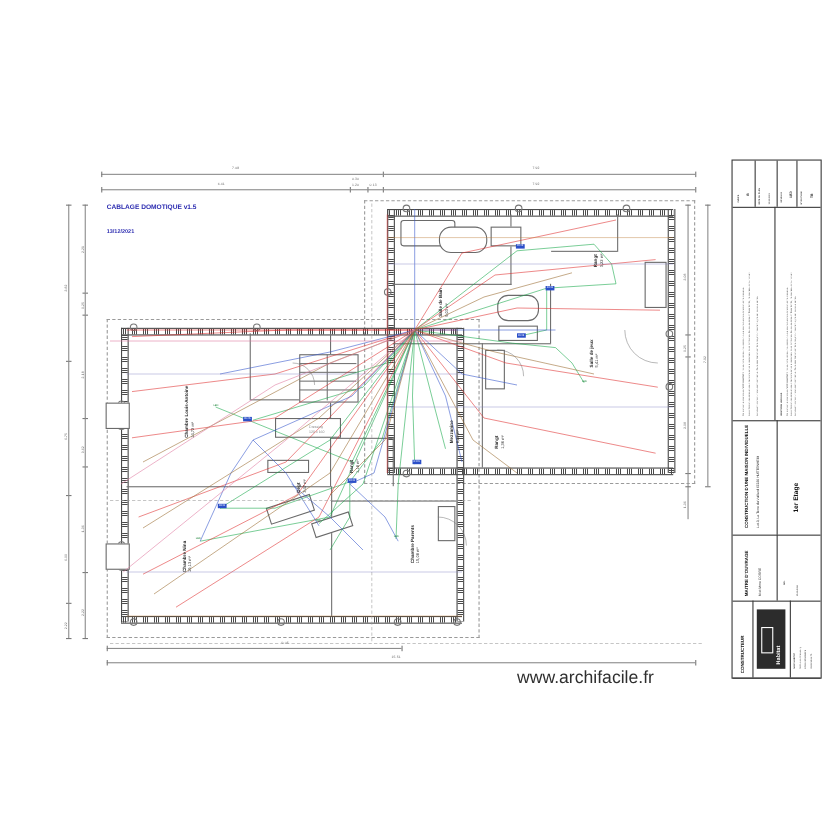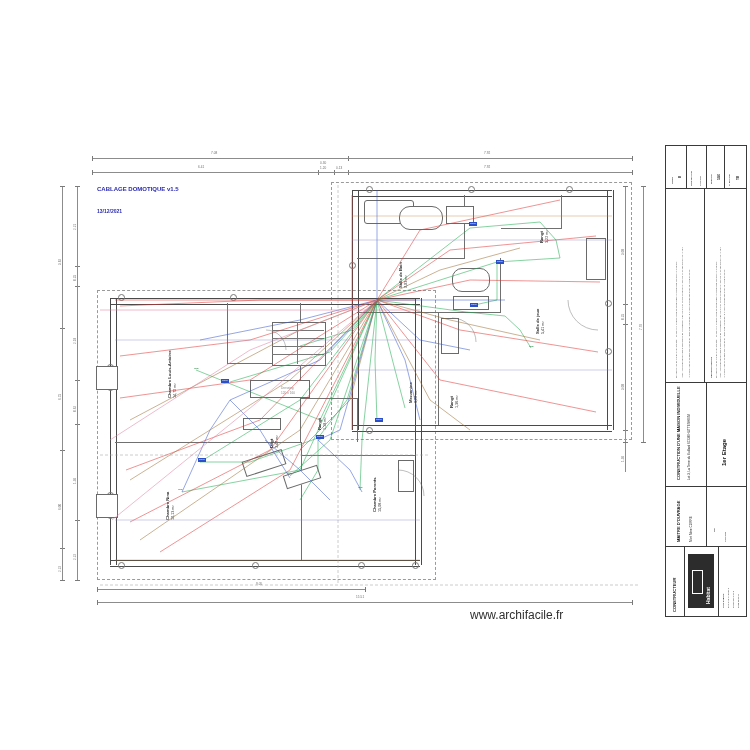--- a/index.html
+++ b/index.html
@@ -41,21 +41,21 @@
   .tbline{position:absolute;background:#3a3a3a;}
   .tbtxt{position:absolute;transform-origin:0 0;transform:rotate(-90deg);
      white-space:nowrap;font-size:4.6px;color:#111;line-height:1.25;}
   .tbtxt.small{font-size:3.1px;color:#222;}
   .tbtxt.tiny{font-size:2.05px;color:#333;letter-spacing:0;}
   .tbtxt.b{font-weight:bold;}
   .logo{position:absolute;background:#2c2c2c;}
   .logotxt{position:absolute;transform-origin:0 0;transform:rotate(-90deg);
      color:#fff;font-size:5px;font-weight:bold;white-space:nowrap;}
 
-  .wm{position:absolute;font-size:12px;color:#2f2f2f;white-space:nowrap;}
+  .wm{position:absolute;font-size:16px;color:#2f2f2f;white-space:nowrap;}
 
   
   svg.net{position:absolute;left:0;top:0;width:750px;height:750px;overflow:visible;}
   .lbl-blue{color:#fff;background:#2b4fc8;padding:0.3px 1px;font-size:2.4px;}
   .lbl-grn{color:#0b7a2a;font-size:2.4px;}
 </style>
 </head>
 <body>
 
 <div class="sheet">

